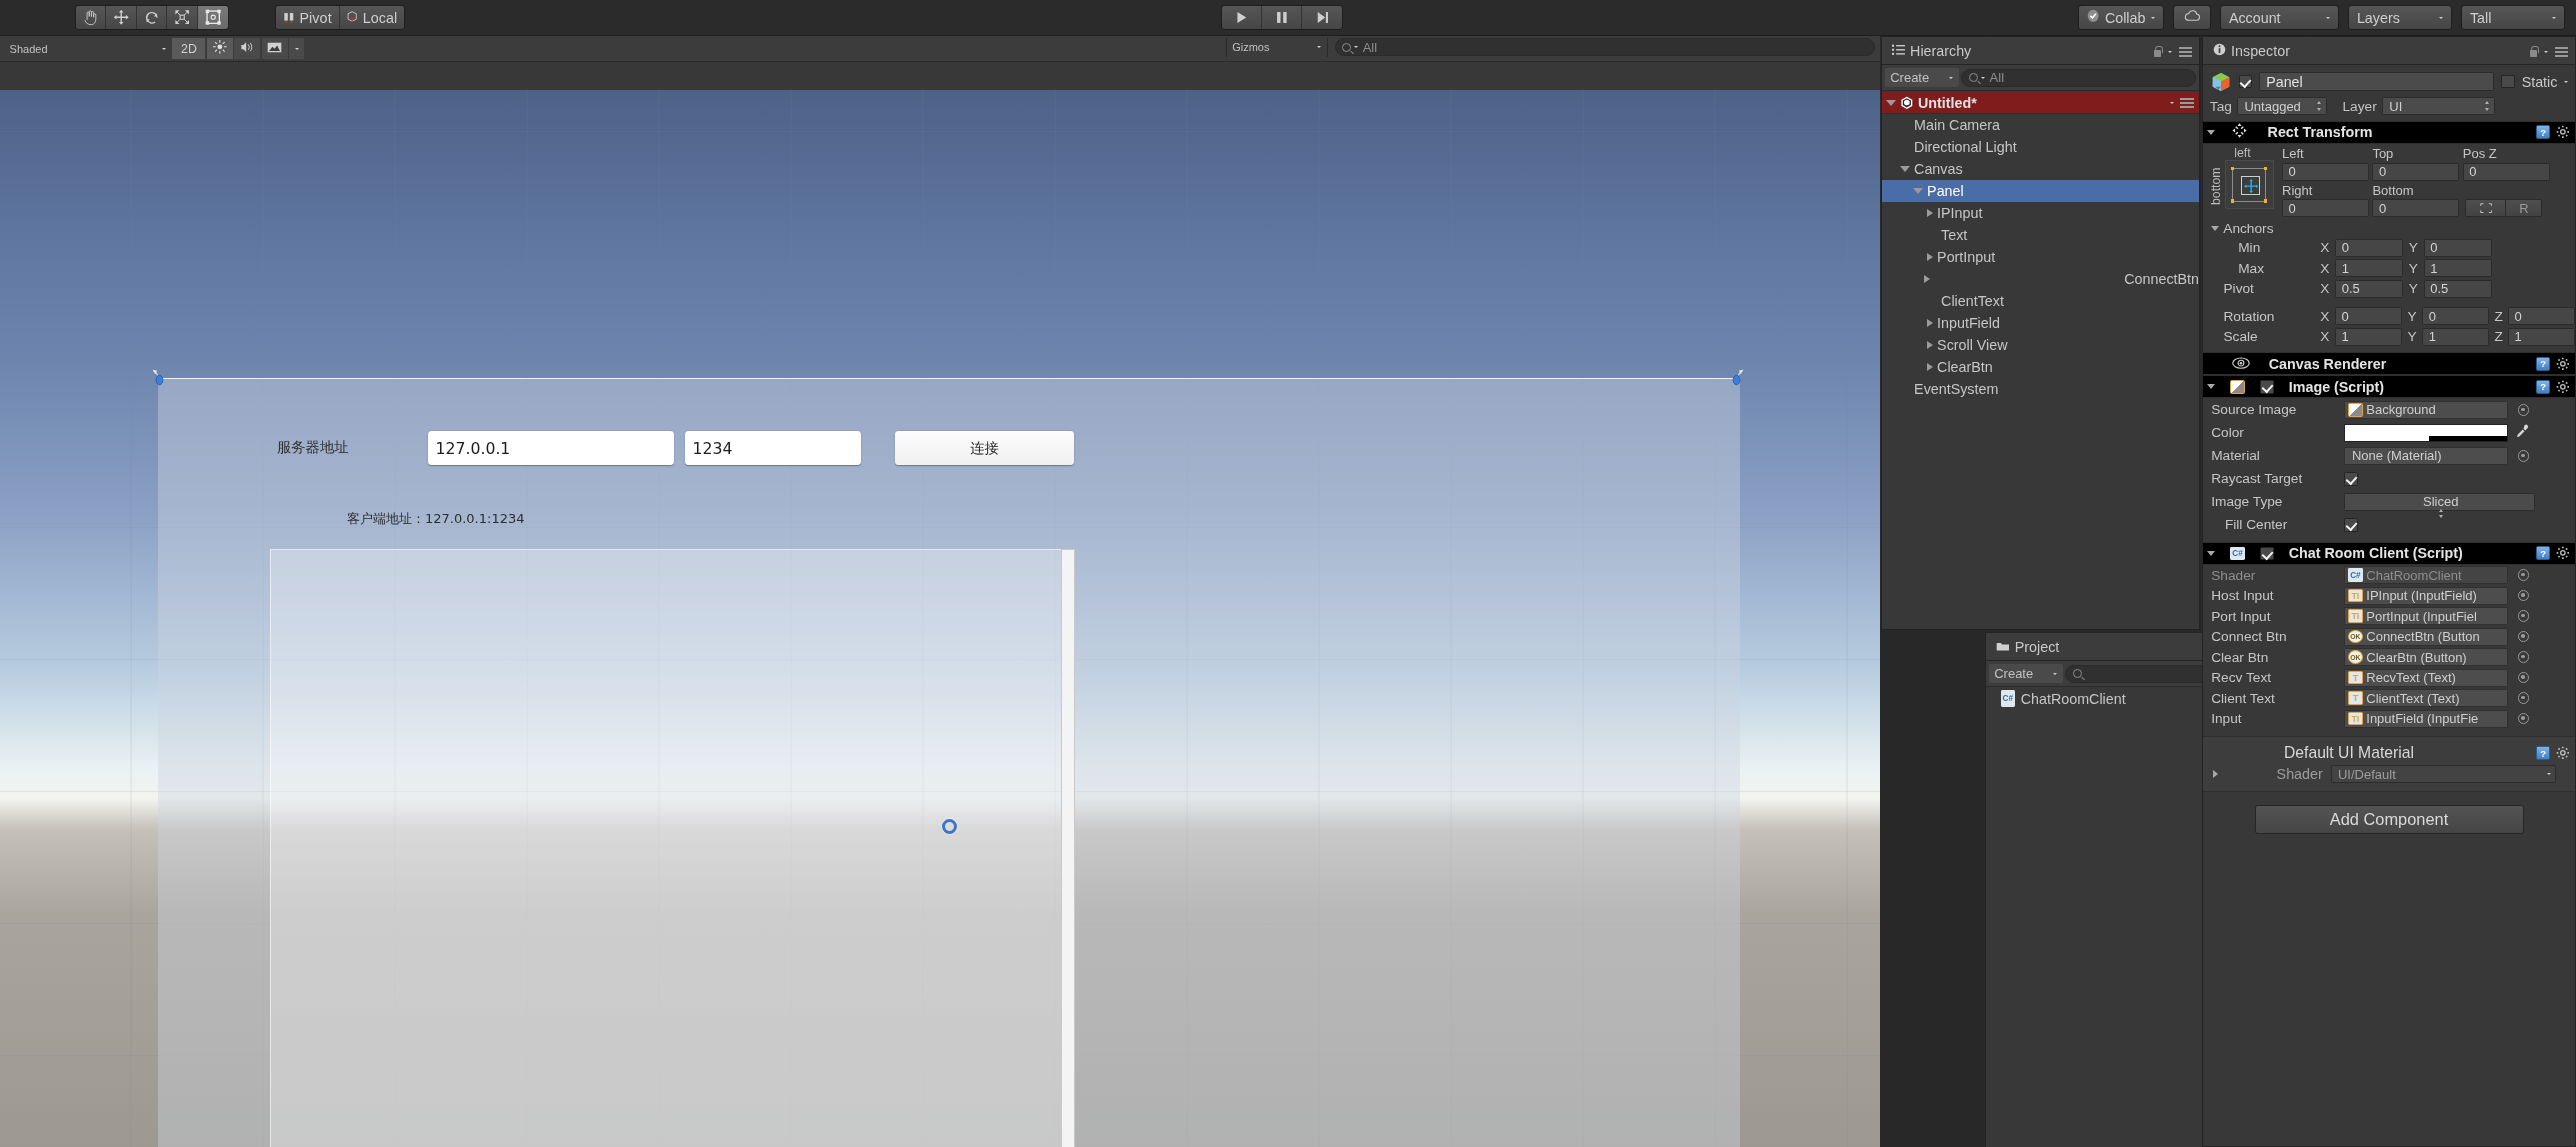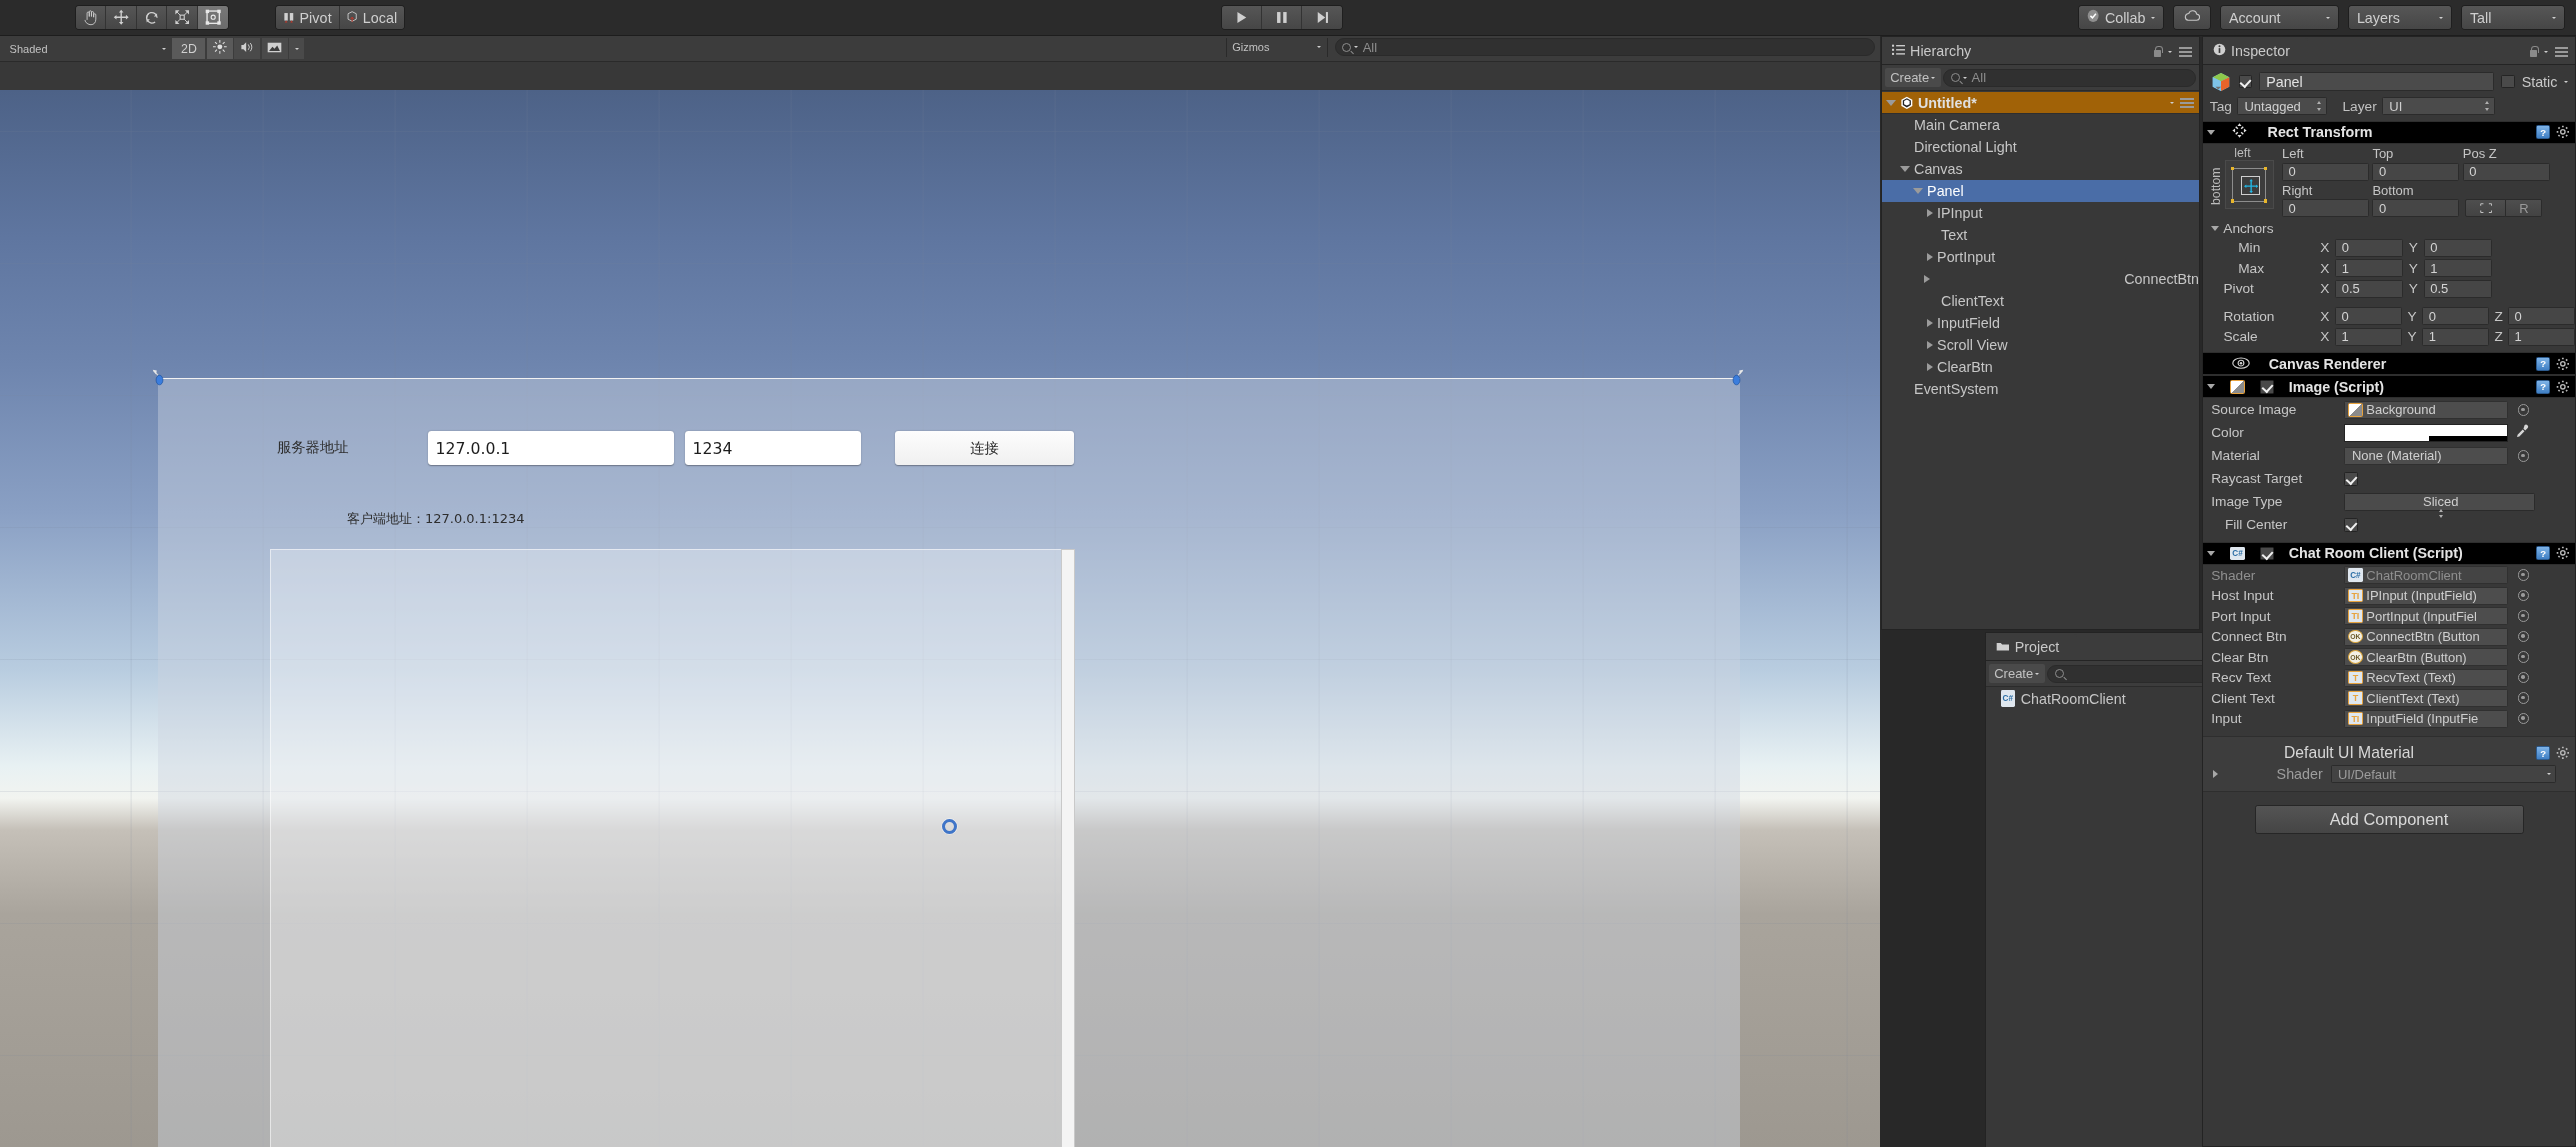--- a/index.html
+++ b/index.html
@@ -53,21 +53,21 @@
     border-top-left-radius:2.7px;border-top-right-radius:2.7px;
   }
   .tab.inactive{background:#2d2d2d;color:#9a9a9a;}
   .tabbar .tools{position:absolute;right:6.8px;bottom:6.1px;display:flex;align-items:center;gap:6.1px;}
   .lock{width:10.2px;height:12.3px;position:relative;}
   .lock:before{content:"";position:absolute;left:1.4px;top:4.1px;width:7.5px;height:6.8px;background:#8a8a8a;border-radius:0.7px;}
   .lock:after{content:"";position:absolute;left:2.7px;top:0px;width:6.1px;height:6.1px;border:1.4px solid #8a8a8a;border-bottom:none;border-radius:3.4px 3.4px 0 0;}
   .burger{width:13.7px;height:9.6px;display:flex;flex-direction:column;justify-content:space-between;}
   .burger i{display:block;height:2px;background:#9a9a9a;}
   .subbar{height:26px;background:#3c3c3c;border-bottom:0.7px solid #2b2b2b;display:flex;align-items:center;padding:0 2.7px;gap:2.7px;}
-  .mini-btn{height:19px;display:flex;align-items:center;gap:2px;padding:0 5.5px;font-size:13px;color:#c2c2c2;background:#4a4a4a;border-radius:2px;}
+  .mini-btn{height:19px;display:flex;align-items:center;gap:20px;padding:0 5.5px;font-size:13px;color:#c2c2c2;background:#4a4a4a;border-radius:2px;}
   .search{
     flex:1;height:18px;border-radius:9px;background:#303030;border:0.7px solid #2a2a2a;
     display:flex;align-items:center;padding:0 6.8px;gap:2.7px;font-size:13px;color:#8d8d8d;
   }
   .mag{width:9px;height:9px;border:1.4px solid #8d8d8d;border-radius:50%;position:relative;flex:0 0 auto;}
   .mag:after{content:"";position:absolute;right:-3.4px;bottom:-2px;width:4.1px;height:1.4px;background:#8d8d8d;transform:rotate(45deg);}
 
   
   #sceneview{left:0;top:36px;width:1880px;height:1111px;border:none;background:#383838;}
   #scene-tabbar{height:28px;background:#3c3c3c;display:flex;align-items:flex-end;}
@@ -103,21 +103,21 @@
   #scrollbar{position:absolute;right:-2.7px;top:-1.4px;width:13.7px;height:617px;background:#f4f4f4;border:0.7px solid #c9c9c9;}
   #bluedot{position:absolute;left:942px;top:729px;width:15px;height:15px;border-radius:50%;
     border:3.4px solid #3f75c8;background:transparent;box-shadow:0 0 0 0.7px rgba(255,255,255,.5);}
   #gizmos-zone{position:absolute;right:5.5px;bottom:4.1px;display:flex;align-items:center;gap:0;}
 
   
   #hierarchy{left:1881px;top:36px;width:319px;height:594px;}
   .tree{padding-top:1.4px;font-size:14.3px;}
   .trow{height:22px;display:flex;align-items:center;gap:4.1px;padding-left:4.1px;color:#c6c6c6;position:relative;}
   .trow.sel{background:#4a6da7;color:#fff;}
-  .trow.scene-root{background:#a16207;border-bottom:0.7px solid #2e2e2e;color:#e0e0e0;font-weight:bold;}
+  .trow.scene-root{background:#7f1d1d;border-bottom:0.7px solid #2e2e2e;color:#e0e0e0;font-weight:bold;}
   .tri{width:0;height:0;border-left:5.5px solid transparent;border-right:5.5px solid transparent;border-top:6.1px solid #9b9b9b;flex:0 0 auto;}
   .tri.right{border-top:4.8px solid transparent;border-bottom:4.8px solid transparent;border-left:6.1px solid #9b9b9b;border-right:none;}
   .tri.hide{visibility:hidden;}
   .unity-logo{width:13.7px;height:13.7px;flex:0 0 auto;}
 
   
   #project{left:1985px;top:632px;width:319px;height:516px;}
   .prow{height:23px;display:flex;align-items:center;gap:6.1px;padding-left:15px;font-size:14.3px;color:#c6c6c6;}
   .cs-ico{width:13.7px;height:16.4px;background:#dfe7ef;border-radius:1.4px;position:relative;flex:0 0 auto;
     display:flex;align-items:center;justify-content:center;font-size:8.2px;color:#2c6ea5;font-weight:bold;}

